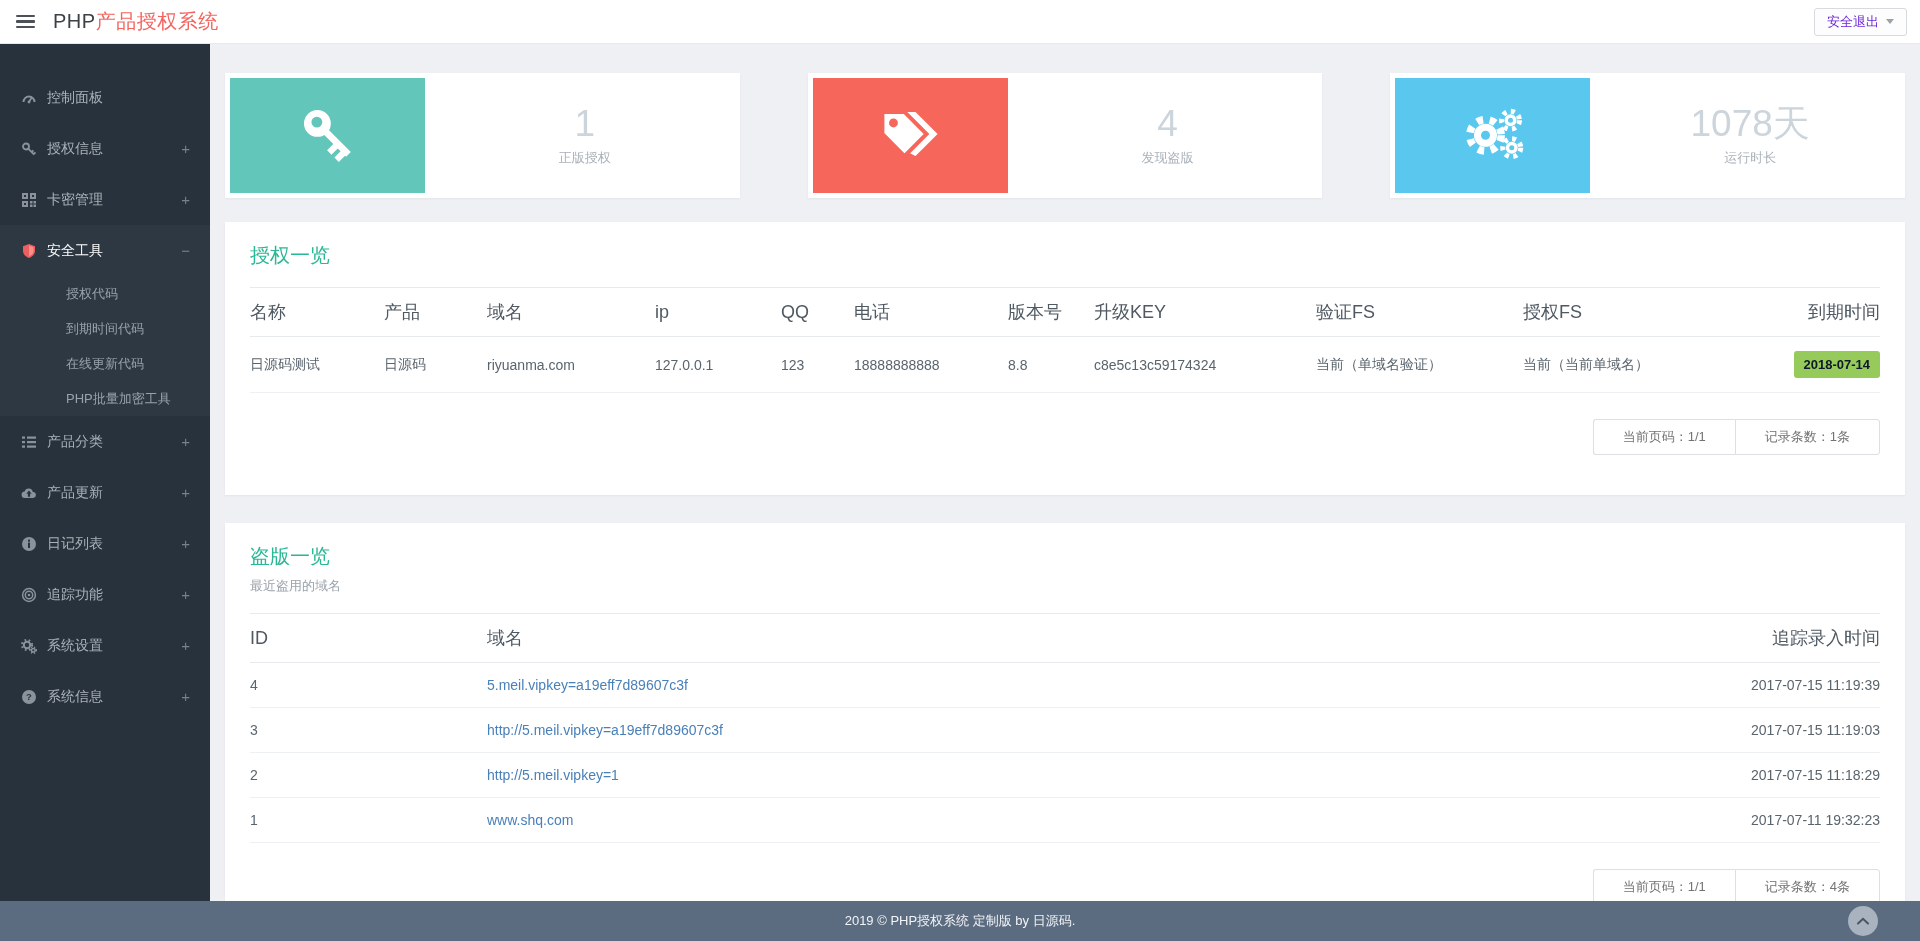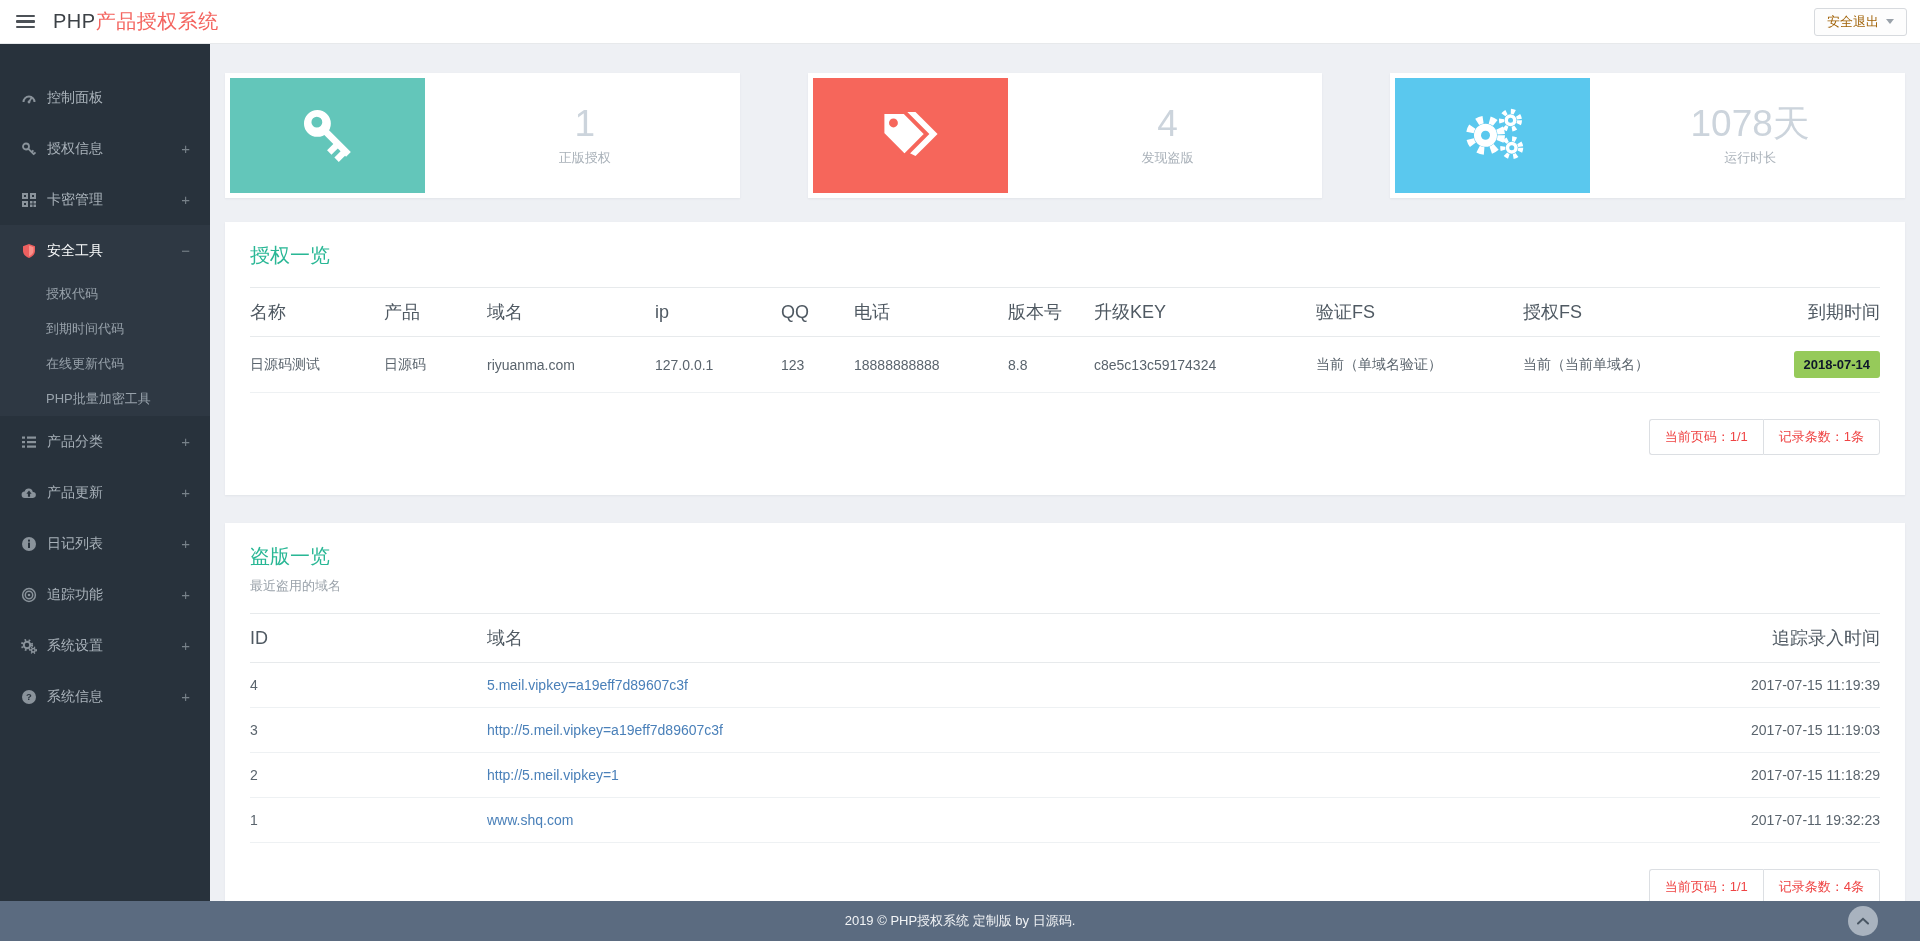--- a/index.html
+++ b/index.html
@@ -17,42 +17,42 @@
     display:flex; align-items:center; padding:0 13px; z-index:5;
   }
   .hamburger { width:22px; cursor:pointer; margin-left:3px; }
   .hamburger span { display:block; width:19px; height:2.6px; background:#4c5157; margin:3px 0; border-radius:1px; }
   .brand { margin-left:15px; font-size:20px; letter-spacing:.5px; }
   .brand-php { color:#3c4146; }
   .brand-rest { color:#f4645f; }
   .logout-btn {
     margin-left:auto; display:flex; align-items:center; gap:7px;
     border:1px solid #d7dade; background:#fdfdfd; border-radius:3px;
-    padding:4px 12px; font-size:13px; color:#a16207; cursor:pointer;
+    padding:4px 12px; font-size:13px; color:#6d28d9; cursor:pointer;
     font-family:Liberation Sans, sans-serif;
   }
   .caret-down { width:0; height:0; border-left:4px solid transparent; border-right:4px solid transparent; border-top:5px solid #9aa2aa; }
 
   
   .sidebar {
     position:absolute; top:44px; bottom:40px; left:0; width:210px;
     background:#28323c; padding-top:28px;
   }
   .nav-item {
     height:51px; display:flex; align-items:center;
     padding:0 20px; color:#a9b2ba; font-size:14px; cursor:pointer;
   }
   .nav-icon { width:17px; margin-right:10px; display:flex; align-items:center; justify-content:center; }
   .nav-label { flex:1; }
   .nav-toggle { color:#78828a; font-size:15px; }
   .nav-group-open { background:#2e3843; }
   .nav-group-open > .nav-item { color:#fafbfc; }
   .nav-sub {
     height:35px; display:flex; align-items:center;
-    padding-left:46px; color:#98a2ab; font-size:13px; cursor:pointer;
+    padding-left:66px; color:#98a2ab; font-size:13px; cursor:pointer;
   }
 
   
   .main { position:absolute; left:210px; right:0; top:44px; bottom:40px; padding:0 15px; overflow:hidden; }
 
   .stats { display:flex; gap:68px; margin-top:29px; height:125px; }
   .stat-card { flex:1; background:#fff; display:flex; box-shadow:0 1px 2px rgba(31,45,61,.06); }
   .stat-color { width:195px; margin:5px; display:flex; align-items:center; justify-content:center; }
   .stat-teal  { background:#63c6ba; }
   .stat-coral { background:#f6665b; }
@@ -73,21 +73,21 @@
   }
   td { font-size:14px; color:#5a646d; padding:14px 0; border-bottom:1px solid #eef1f3; }
   .t-right { text-align:right; }
   a.domain-link { color:#4a80b9; text-decoration:none; cursor:pointer; }
 
   .badge-date {
     display:inline-block; background:#96ca5a; color:#0f172a; font-weight:bold;
     font-size:13px; padding:6px 10px; border-radius:3px;
   }
   .pager { display:flex; justify-content:flex-end; margin-top:26px; }
-  .pager-cell { border:1px solid #dcdfe3; background:#fff; color:#ef4444; font-size:13px; padding:8px 15px; }
+  .pager-cell { border:1px solid #dcdfe3; background:#fff; color:#737373; font-size:13px; padding:8px 29px; }
   .pager-cell:first-child { border-radius:3px 0 0 3px; border-right:none; }
   .pager-cell:last-child  { border-radius:0 3px 3px 0;text-align:right; }
 
   
   .footer {
     position:absolute; bottom:0; left:0; right:0; height:40px;
     background:#5b6b80; color:#f2f4f6; font-size:13px;
     display:flex; align-items:center; justify-content:center; z-index:6;
   }
   .totop {

